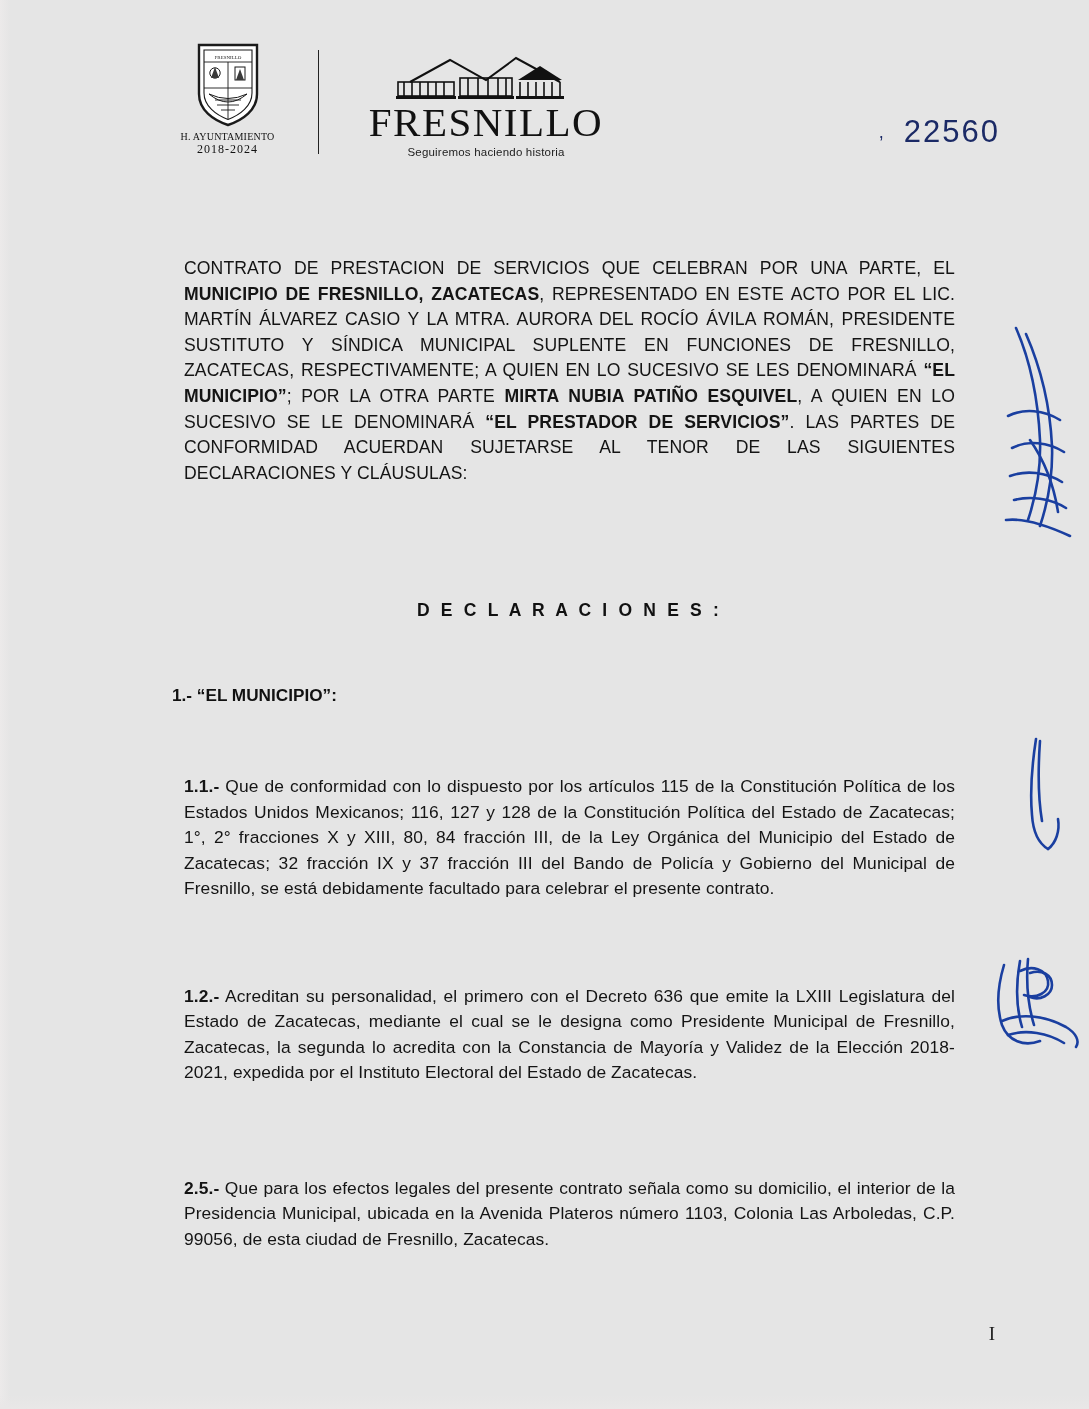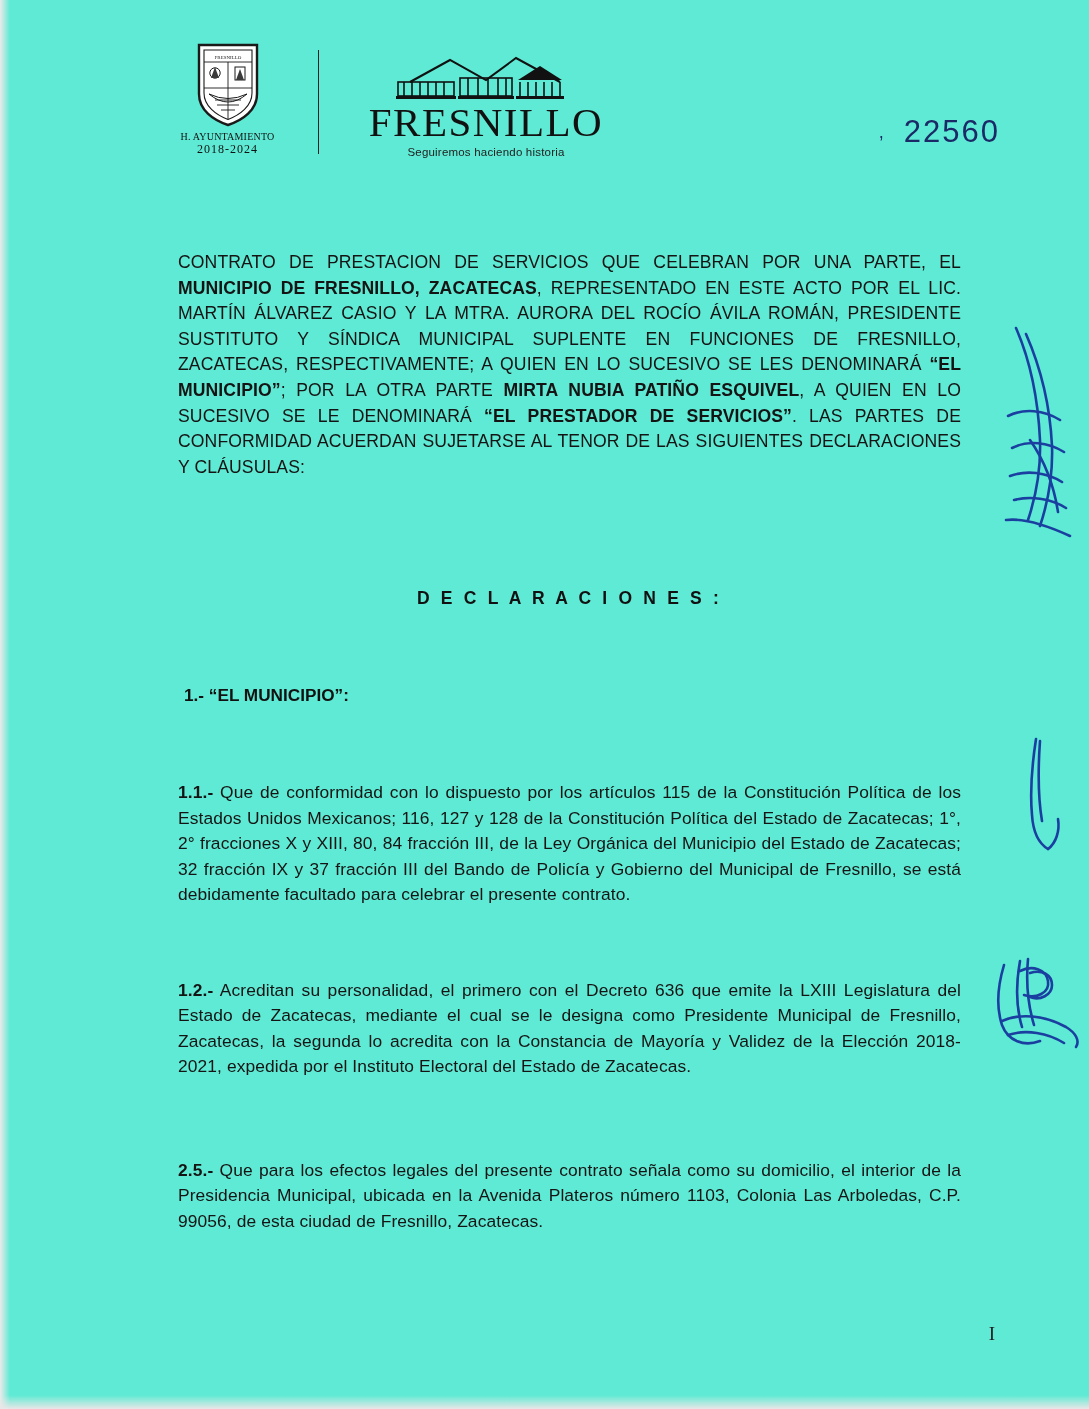--- a/index.html
+++ b/index.html
@@ -12,21 +12,21 @@
     height: 1409px;
     position: relative;
     font-family: "Liberation Sans", sans-serif;
     color: #1a1a1a;
     overflow: hidden;
   }
 
   .page {
     position: absolute;
     inset: 0;
-    background: #5eead4;
+    background: #e5e5e5;
   }
 
   
   .header {
     position: absolute;
     top: 42px;
     left: 160px;
     width: 840px;
     height: 145px;
   }
@@ -109,21 +109,21 @@
 
   
   .body-wrap {
     position: absolute;
     left: 172px;
     top: 244px;
     width: 795px;
   }
 
   p.just {
-    margin: 6px;
+    margin: 12px;
     text-align: justify;
     text-justify: inter-word;
     font-size: 17.4px;
     line-height: 25.5px;
     color: #141414;
     letter-spacing: 0.1px;
   }
   p.intro {
     font-size: 17.6px;
     line-height: 25.6px;
@@ -139,21 +139,21 @@
     color: #111;
   }
 
   .spacer-1 { height: 86px; }
   .spacer-2 { height: 48px; }
   .spacer-3 { height: 56px; }
   .spacer-4 { height: 58px; }
   .spacer-5 { height: 66px; }
 
   .sub-head {
-    margin: 12px;
+    margin: 0;
     font-weight: bold;
     font-size: 17.2px;
     color: #111;
   }
 
   
   .sig {
     position: absolute;
     pointer-events: none;
   }

